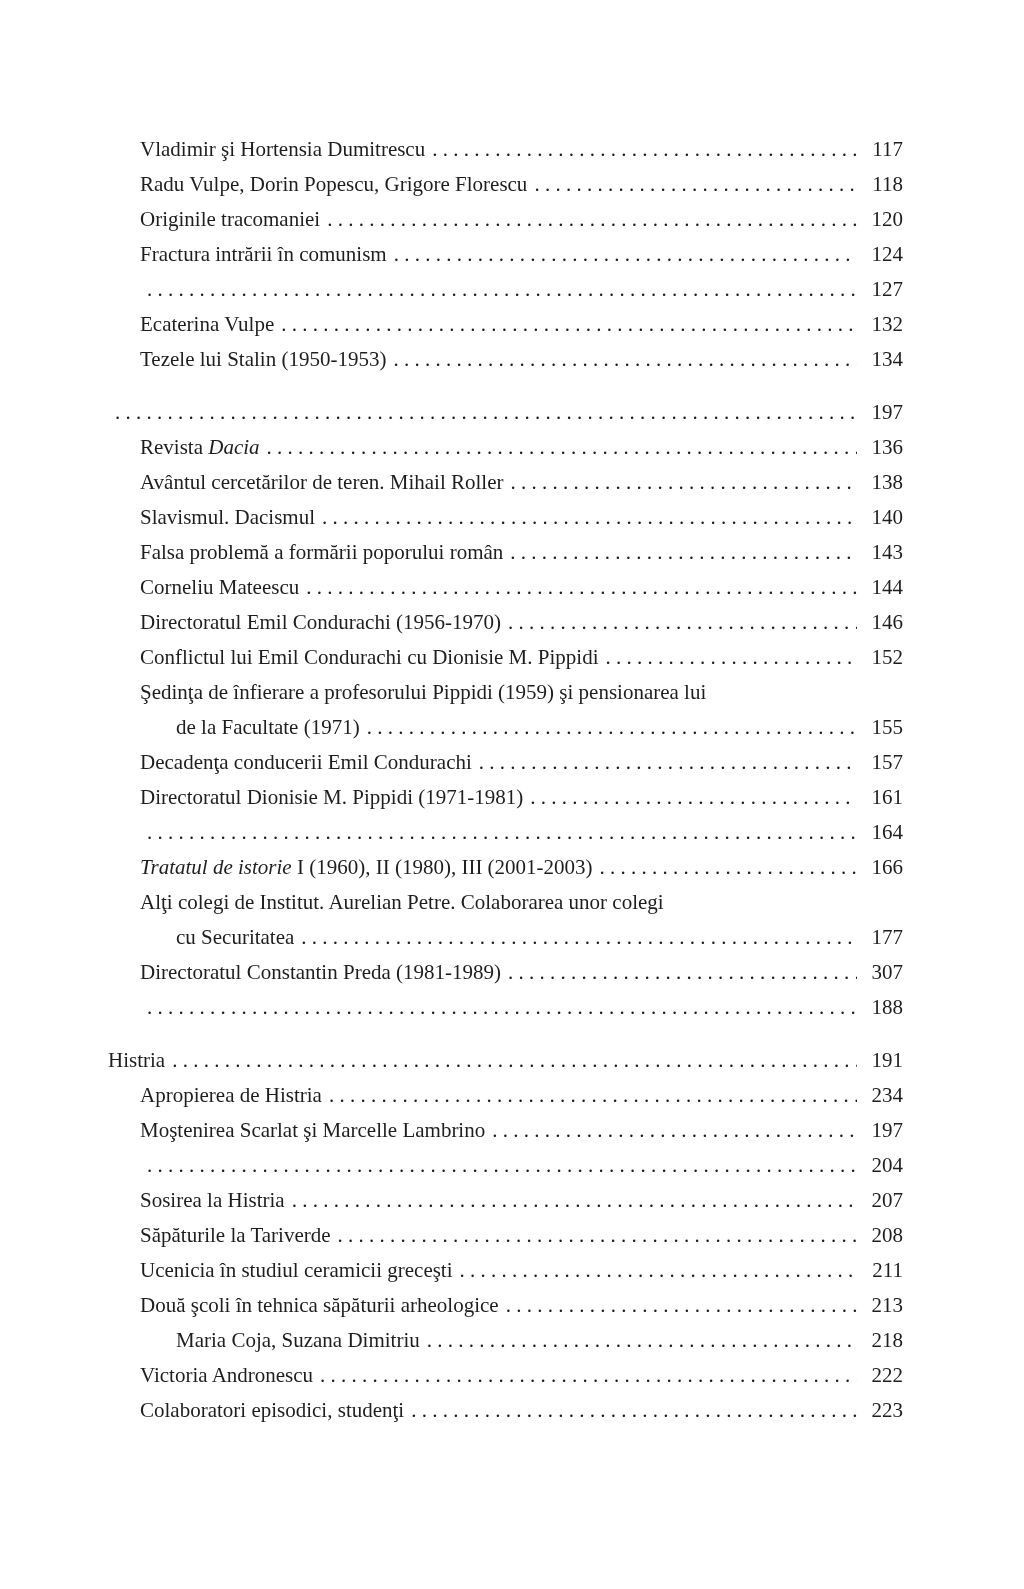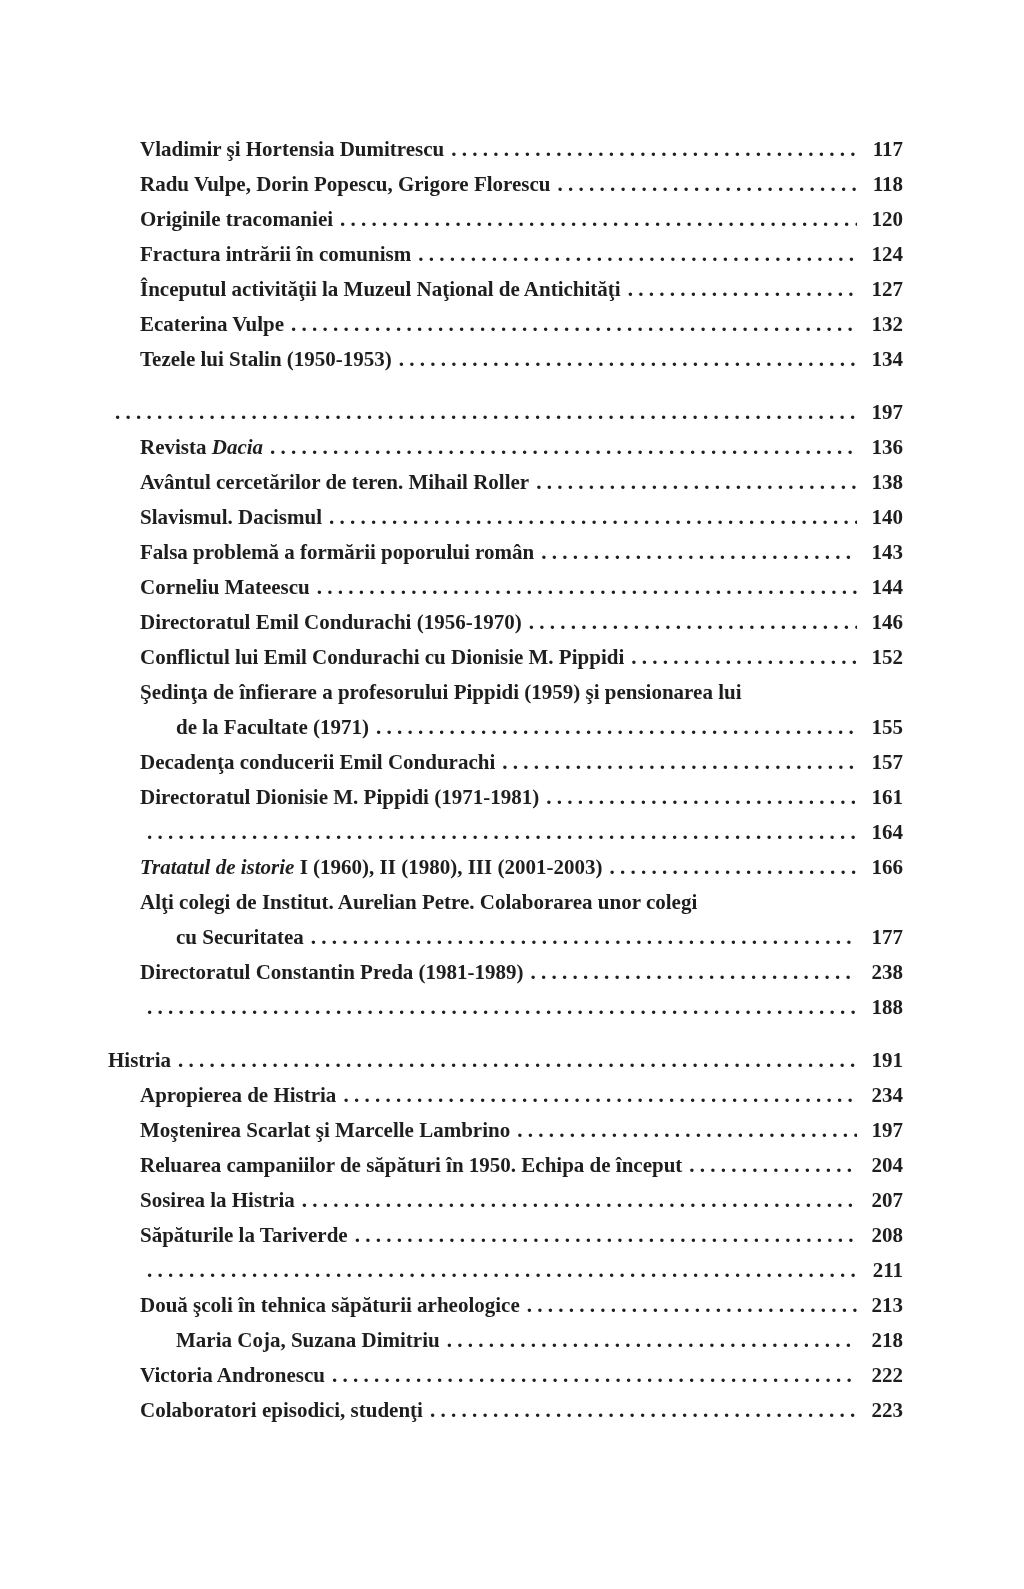--- a/index.html
+++ b/index.html
@@ -26,21 +26,20 @@
   .entry.level-1 {
     margin-left: 32px;
   }
   .entry.section-break {
     margin-top: 18px;
   }
   .line {
     display: flex;
     align-items: center;
     white-space: nowrap;
-    font-weight: bold;
   }
   .line.cont {
     padding-left: 36px;
   }
   .title {
     flex: 0 0 auto;
   }
   .title i {
     font-style: italic;
   }
@@ -86,21 +85,20 @@
       </div>
       <div class="entry level-1">
         <div class="line">
           <span class="title"><span>Fractura intrării în comunism</span></span>
           <span class="leader">. . . . . . . . . . . . . . . . . . . . . . . . . . . . . . . . . . . . . . . . . . . . . . . . . . . . . . . . . . . . . . . . . . . . . . . . . . . . . . . . . . . . . . . . . . . . . . . . . . . . . . . . . . . . . . . . . . . . . . . . . . . . . . . . . . . . . . . . . . . . . . . . . . . . . . . . . . . . . . . . </span>
           <span class="pagenum">124</span>
         </div>
       </div>
       <div class="entry level-1">
         <div class="line">
-          <span class="title"><span>Începutul activităţii la Muzeul Naţional de Antichităţi</span></span>
           <span class="leader">. . . . . . . . . . . . . . . . . . . . . . . . . . . . . . . . . . . . . . . . . . . . . . . . . . . . . . . . . . . . . . . . . . . . . . . . . . . . . . . . . . . . . . . . . . . . . . . . . . . . . . . . . . . . . . . . . . . . . . . . . . . . . . . . . . . . . . . . . . . . . . . . . . . . . . . . . . . . . . . . </span>
           <span class="pagenum">127</span>
         </div>
       </div>
       <div class="entry level-1">
         <div class="line">
           <span class="title"><span>Ecaterina Vulpe</span></span>
           <span class="leader">. . . . . . . . . . . . . . . . . . . . . . . . . . . . . . . . . . . . . . . . . . . . . . . . . . . . . . . . . . . . . . . . . . . . . . . . . . . . . . . . . . . . . . . . . . . . . . . . . . . . . . . . . . . . . . . . . . . . . . . . . . . . . . . . . . . . . . . . . . . . . . . . . . . . . . . . . . . . . . . . </span>
           <span class="pagenum">132</span>
         </div>
@@ -211,21 +209,21 @@
         <div class="line cont">
           <span class="title"><span>cu Securitatea</span></span>
           <span class="leader">. . . . . . . . . . . . . . . . . . . . . . . . . . . . . . . . . . . . . . . . . . . . . . . . . . . . . . . . . . . . . . . . . . . . . . . . . . . . . . . . . . . . . . . . . . . . . . . . . . . . . . . . . . . . . . . . . . . . . . . . . . . . . . . . . . . . . . . . . . . . . . . . . . . . . . . . . . . . . . . . </span>
           <span class="pagenum">177</span>
         </div>
       </div>
       <div class="entry level-1">
         <div class="line">
           <span class="title"><span>Directoratul Constantin Preda (1981-1989)</span></span>
           <span class="leader">. . . . . . . . . . . . . . . . . . . . . . . . . . . . . . . . . . . . . . . . . . . . . . . . . . . . . . . . . . . . . . . . . . . . . . . . . . . . . . . . . . . . . . . . . . . . . . . . . . . . . . . . . . . . . . . . . . . . . . . . . . . . . . . . . . . . . . . . . . . . . . . . . . . . . . . . . . . . . . . . </span>
-          <span class="pagenum">238</span>
+          <span class="pagenum">307</span>
         </div>
       </div>
       <div class="entry level-1">
         <div class="line">
           <span class="leader">. . . . . . . . . . . . . . . . . . . . . . . . . . . . . . . . . . . . . . . . . . . . . . . . . . . . . . . . . . . . . . . . . . . . . . . . . . . . . . . . . . . . . . . . . . . . . . . . . . . . . . . . . . . . . . . . . . . . . . . . . . . . . . . . . . . . . . . . . . . . . . . . . . . . . . . . . . . . . . . . </span>
           <span class="pagenum">188</span>
         </div>
       </div>
       <div class="entry level-0 section-break">
         <div class="line">
@@ -243,41 +241,41 @@
       </div>
       <div class="entry level-1">
         <div class="line">
           <span class="title"><span>Moştenirea Scarlat şi Marcelle Lambrino</span></span>
           <span class="leader">. . . . . . . . . . . . . . . . . . . . . . . . . . . . . . . . . . . . . . . . . . . . . . . . . . . . . . . . . . . . . . . . . . . . . . . . . . . . . . . . . . . . . . . . . . . . . . . . . . . . . . . . . . . . . . . . . . . . . . . . . . . . . . . . . . . . . . . . . . . . . . . . . . . . . . . . . . . . . . . . </span>
           <span class="pagenum">197</span>
         </div>
       </div>
       <div class="entry level-1">
         <div class="line">
-          <span class="title"><span>Reluarea campaniilor de săpături în 1950. Echipa de început</span></span>
           <span class="leader">. . . . . . . . . . . . . . . . . . . . . . . . . . . . . . . . . . . . . . . . . . . . . . . . . . . . . . . . . . . . . . . . . . . . . . . . . . . . . . . . . . . . . . . . . . . . . . . . . . . . . . . . . . . . . . . . . . . . . . . . . . . . . . . . . . . . . . . . . . . . . . . . . . . . . . . . . . . . . . . . </span>
           <span class="pagenum">204</span>
         </div>
       </div>
       <div class="entry level-1">
         <div class="line">
           <span class="title"><span>Sosirea la Histria</span></span>
           <span class="leader">. . . . . . . . . . . . . . . . . . . . . . . . . . . . . . . . . . . . . . . . . . . . . . . . . . . . . . . . . . . . . . . . . . . . . . . . . . . . . . . . . . . . . . . . . . . . . . . . . . . . . . . . . . . . . . . . . . . . . . . . . . . . . . . . . . . . . . . . . . . . . . . . . . . . . . . . . . . . . . . . </span>
           <span class="pagenum">207</span>
         </div>
       </div>
       <div class="entry level-1">
         <div class="line">
           <span class="title"><span>Săpăturile la Tariverde</span></span>
           <span class="leader">. . . . . . . . . . . . . . . . . . . . . . . . . . . . . . . . . . . . . . . . . . . . . . . . . . . . . . . . . . . . . . . . . . . . . . . . . . . . . . . . . . . . . . . . . . . . . . . . . . . . . . . . . . . . . . . . . . . . . . . . . . . . . . . . . . . . . . . . . . . . . . . . . . . . . . . . . . . . . . . . </span>
           <span class="pagenum">208</span>
         </div>
       </div>
       <div class="entry level-1">
         <div class="line">
+          <span class="title"><span>Ucenicia în studiul ceramicii greceşti</span></span>
           <span class="leader">. . . . . . . . . . . . . . . . . . . . . . . . . . . . . . . . . . . . . . . . . . . . . . . . . . . . . . . . . . . . . . . . . . . . . . . . . . . . . . . . . . . . . . . . . . . . . . . . . . . . . . . . . . . . . . . . . . . . . . . . . . . . . . . . . . . . . . . . . . . . . . . . . . . . . . . . . . . . . . . . </span>
           <span class="pagenum">211</span>
         </div>
       </div>
       <div class="entry level-1">
         <div class="line">
           <span class="title"><span>Două şcoli în tehnica săpăturii arheologice</span></span>
           <span class="leader">. . . . . . . . . . . . . . . . . . . . . . . . . . . . . . . . . . . . . . . . . . . . . . . . . . . . . . . . . . . . . . . . . . . . . . . . . . . . . . . . . . . . . . . . . . . . . . . . . . . . . . . . . . . . . . . . . . . . . . . . . . . . . . . . . . . . . . . . . . . . . . . . . . . . . . . . . . . . . . . . </span>
           <span class="pagenum">213</span>
         </div>

